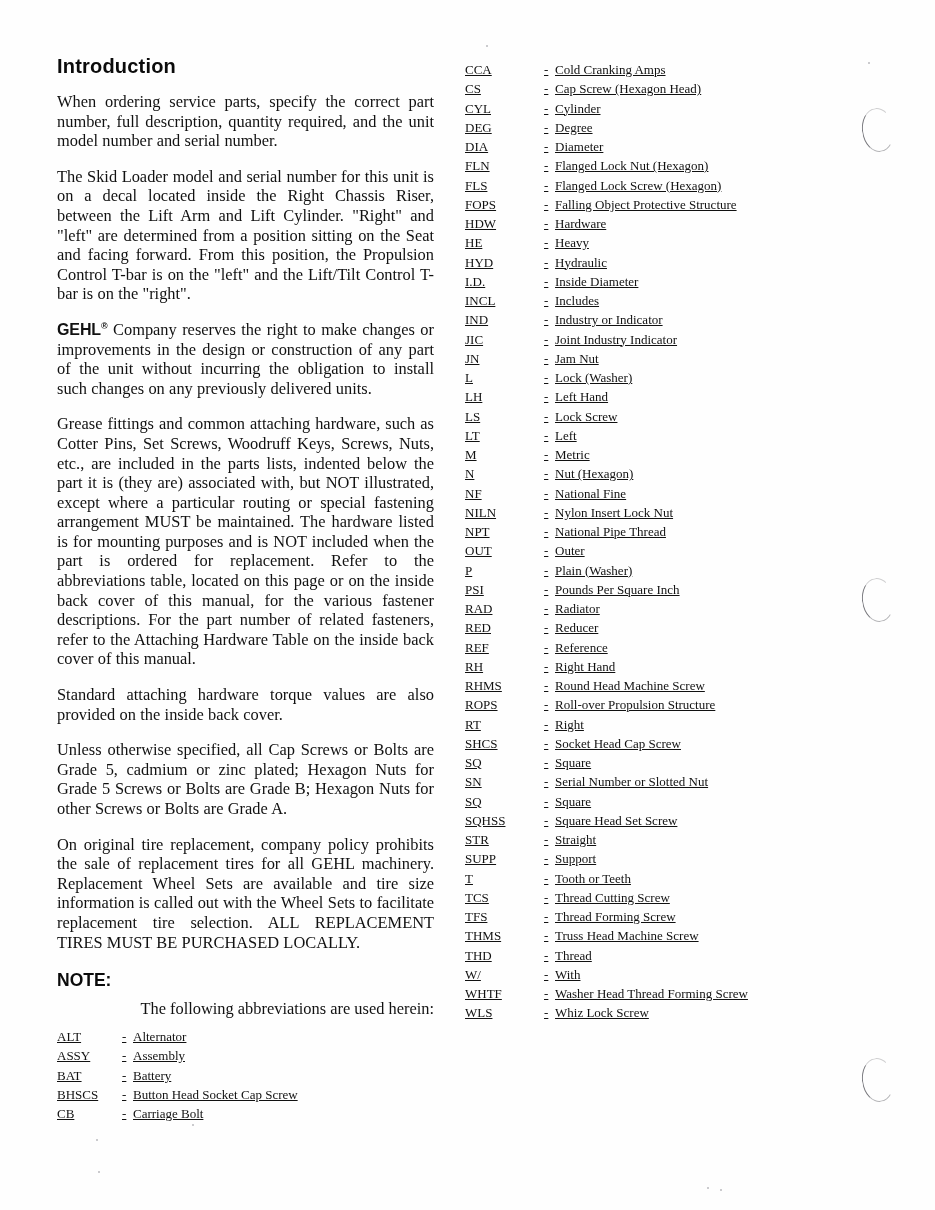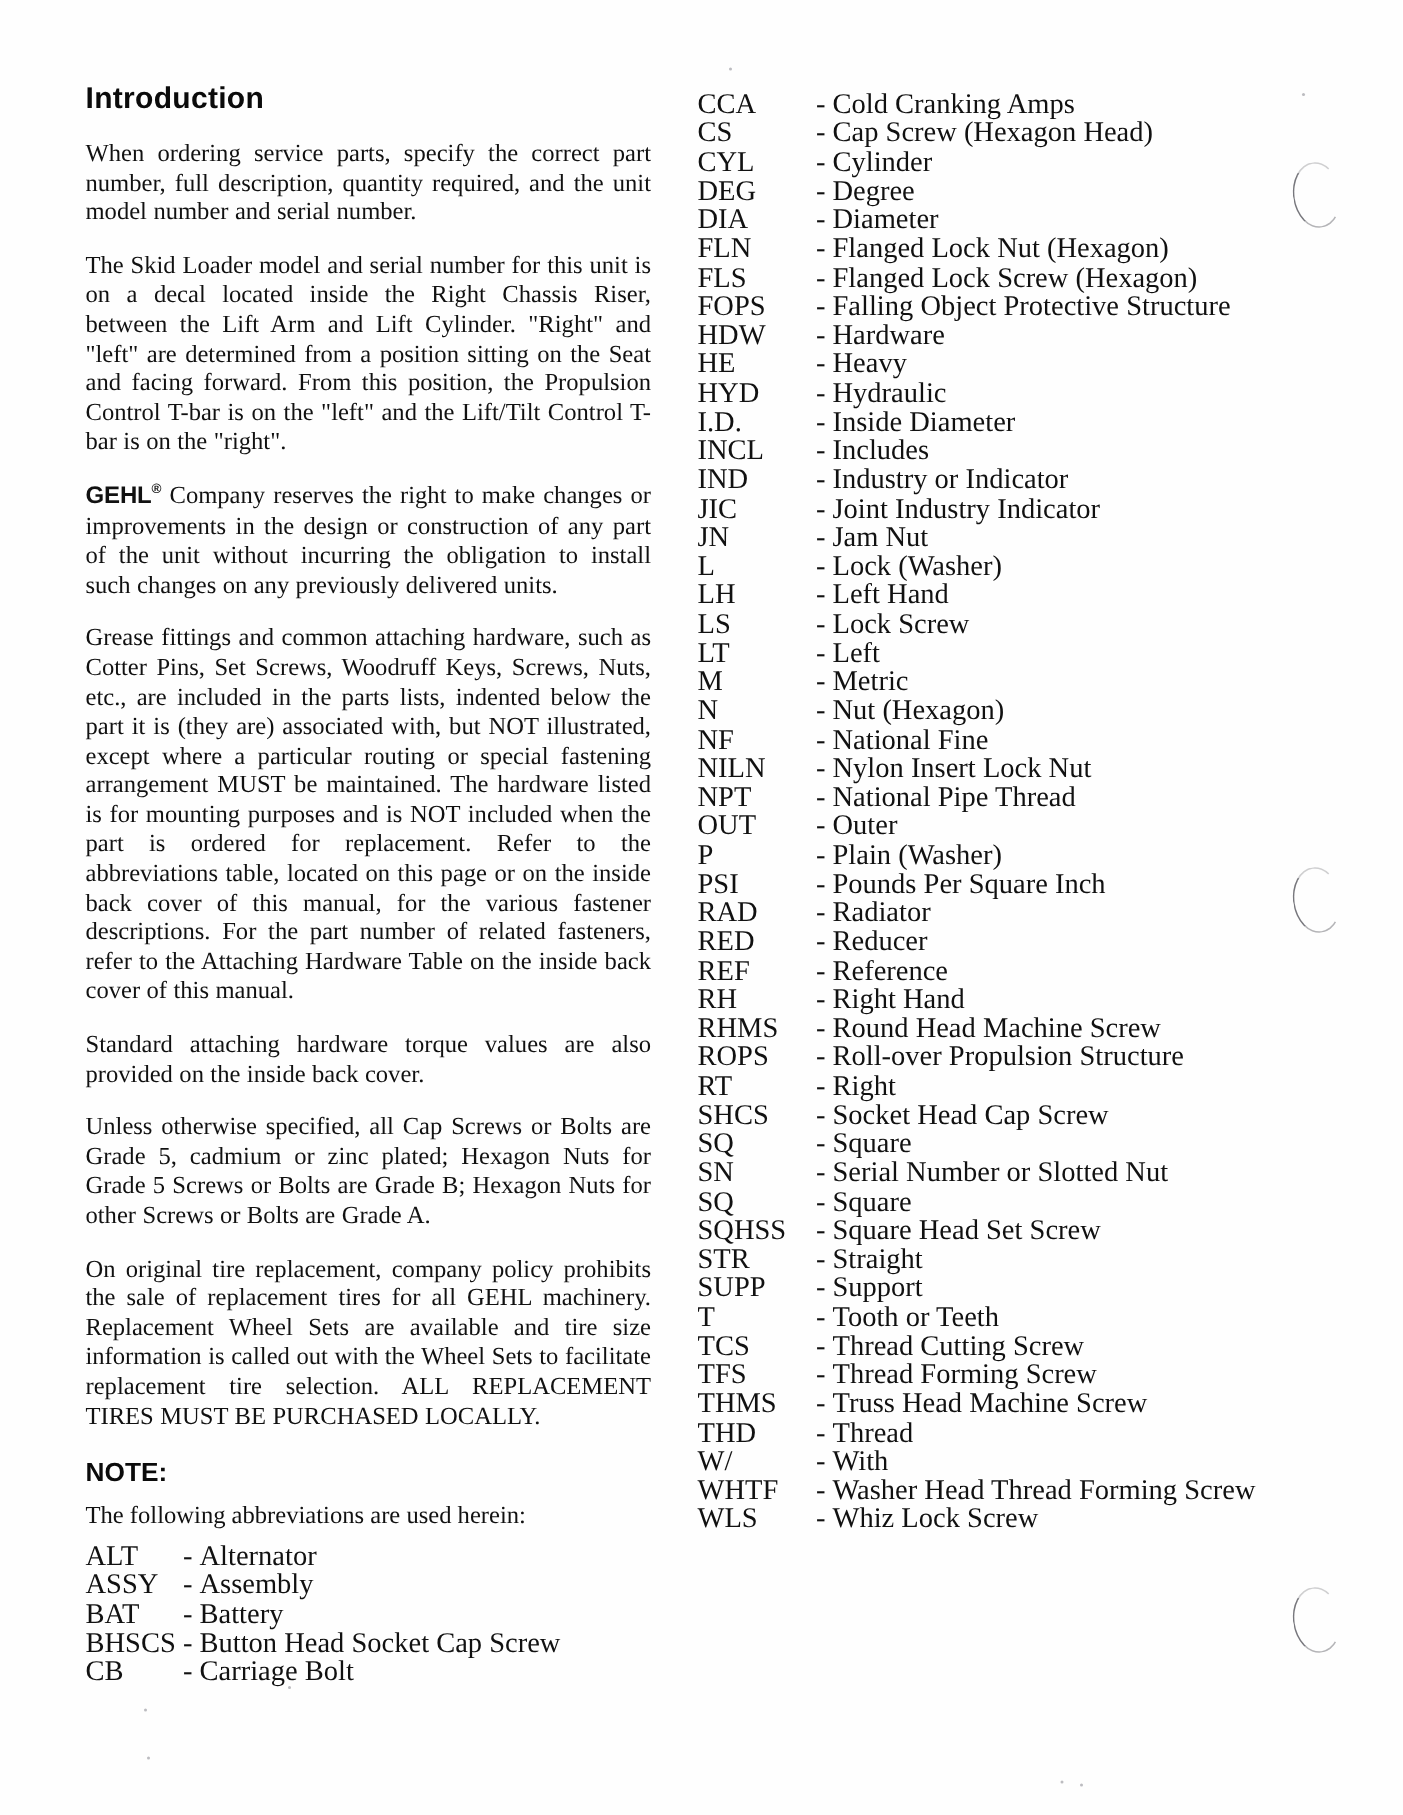--- a/index.html
+++ b/index.html
@@ -69,27 +69,29 @@
   .brand sup {
     font-size: 9px;
     vertical-align: super;
     line-height: 0;
   }
 
   .note-lead {
     margin: 0 0 9px 0;
     font-size: 16.4px;
     line-height: 19.6px;
+    text-align: right;
   }
 
   
   .abbr-table {
     border-collapse: collapse;
-    font-size: 19px;
+    font-size: 13px;
     line-height: 19.2px;
+    text-decoration: underline;
   }
   .abbr-table td {
     padding: 0;
     vertical-align: top;
     white-space: nowrap;
   }
   .abbr-table td.key { width: 61px; padding-right: 4px; }
   .abbr-table td.dash { width: 11px; }
   .abbr-table td.val { }
 

